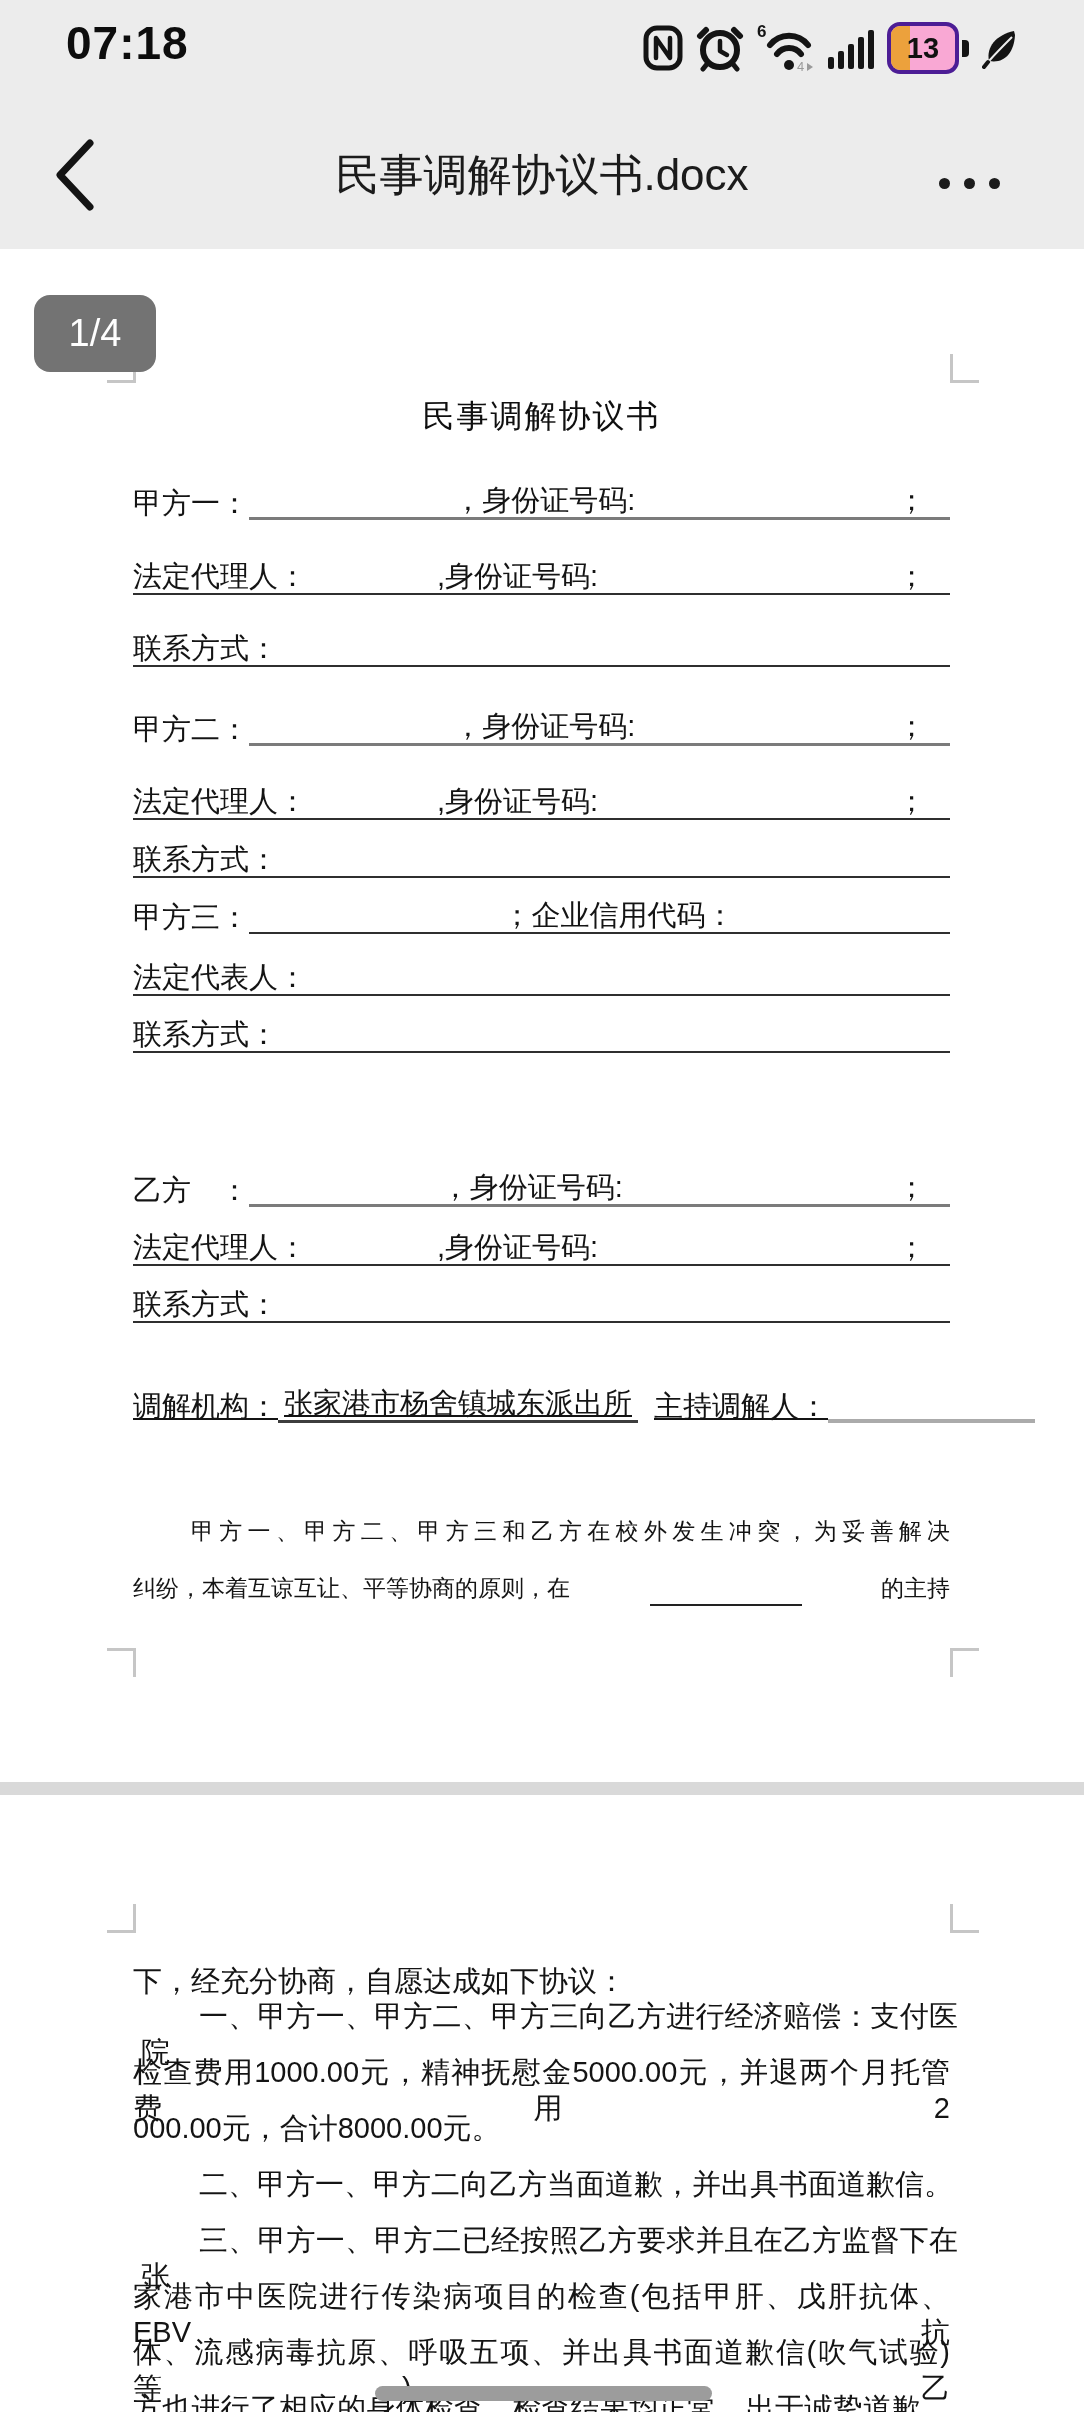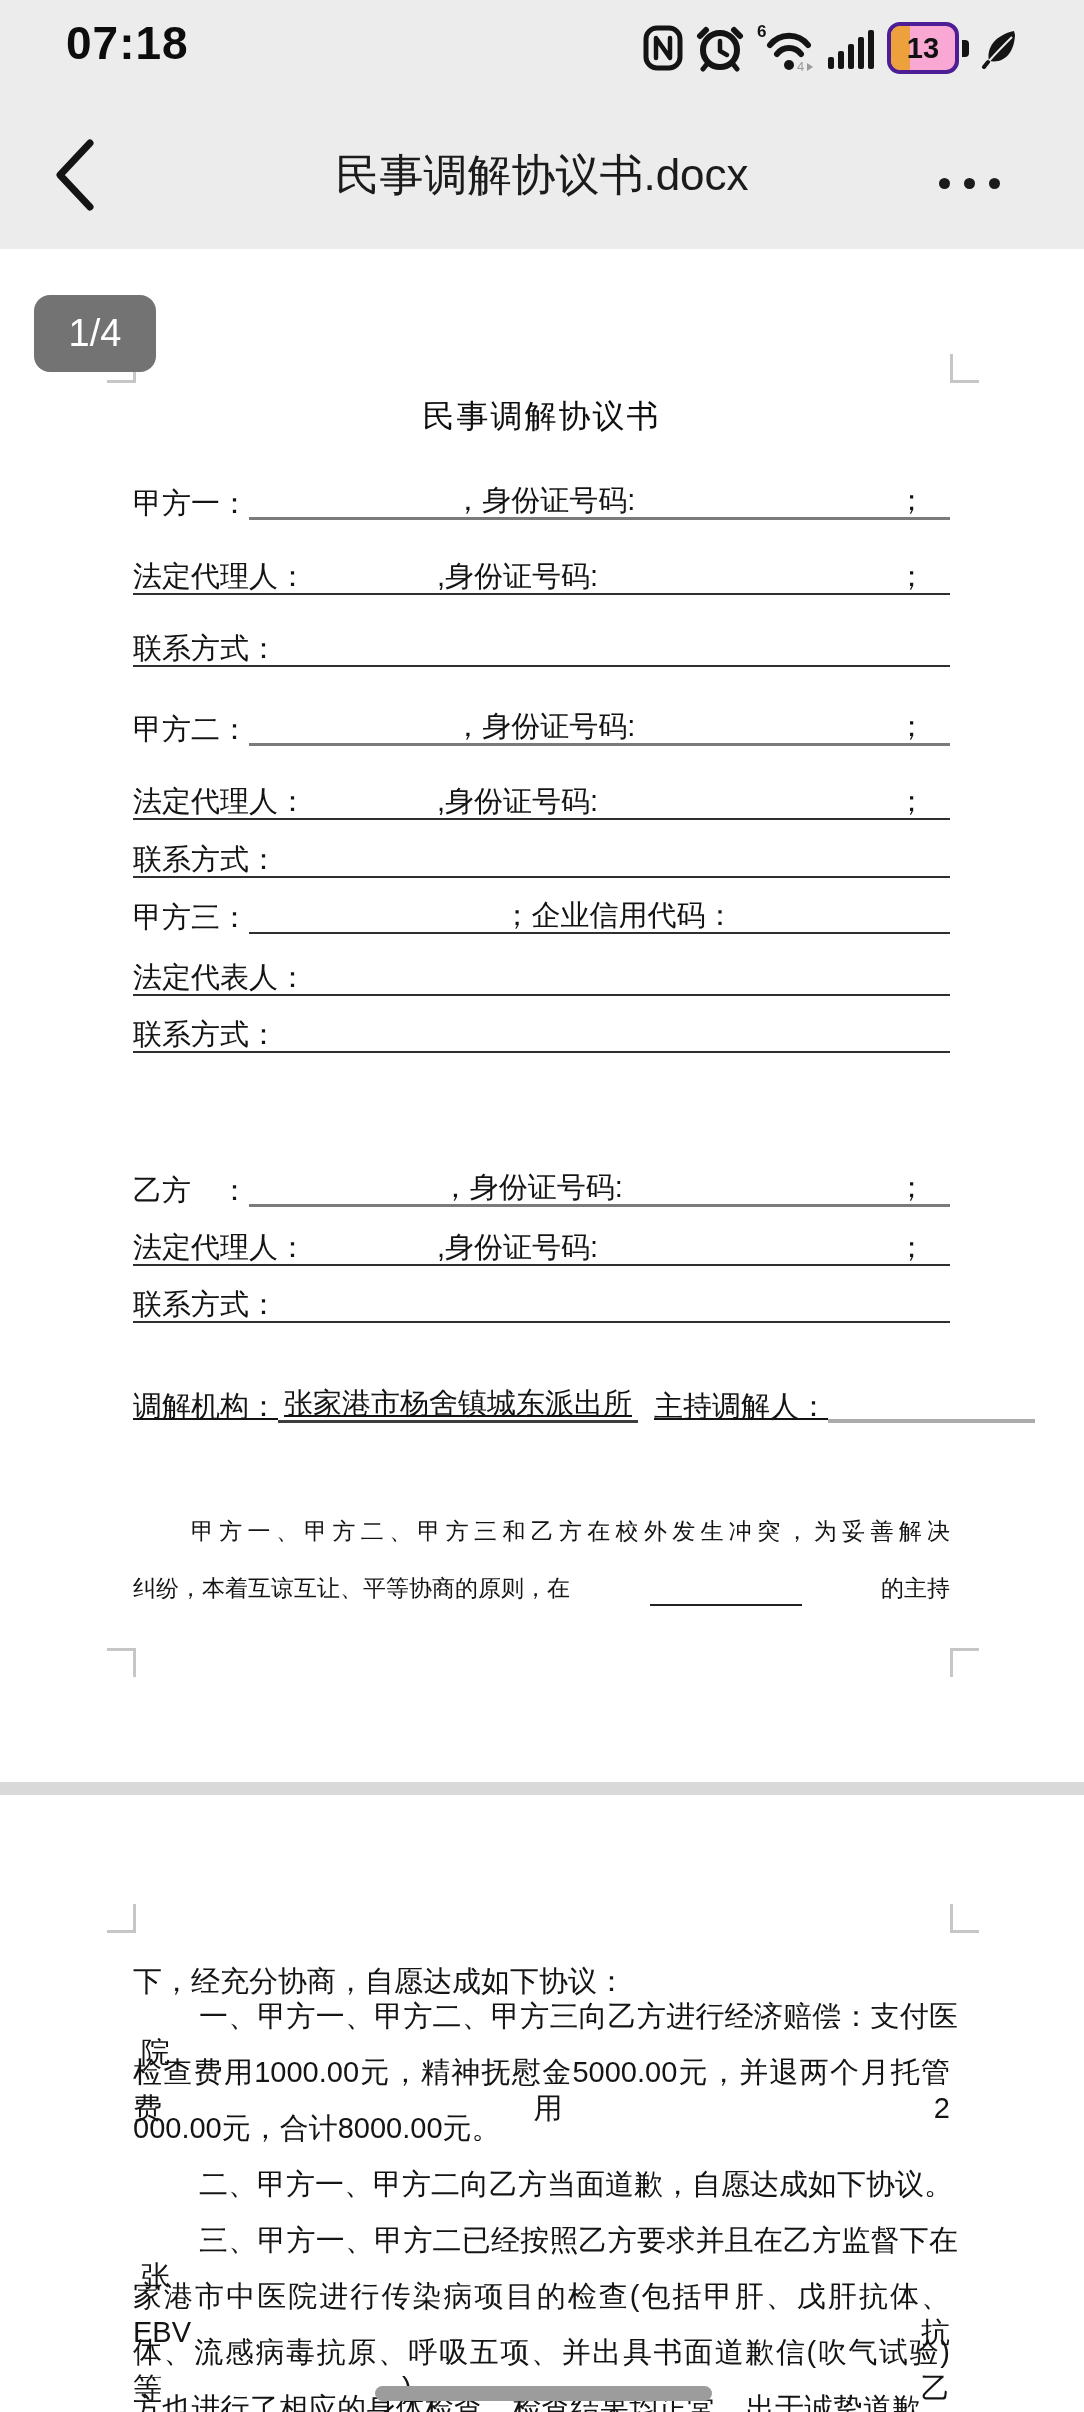--- a/index.html
+++ b/index.html
@@ -257,21 +257,21 @@
   <div class="pagesep"></div>
 
   <div class="cmark cm-tl" style="left:107px;top:1904px;"></div>
   <div class="cmark cm-tr" style="left:950px;top:1904px;"></div>
 
   <div id="page2lines">
       <div class="p2line" style="top: 1942px; margin-top: 21px;">下，经充分协商，自愿达成如下协议：</div>
       <div class="p2line ind just" style="top: 1998px;">一、甲方一、甲方二、甲方三向乙方进行经济赔偿：支付医院</div>
       <div class="p2line just" style="top: 2054px;">检查费用1000.00元，精神抚慰金5000.00元，并退两个月托管费用2</div>
       <div class="p2line" style="top: 2110px;">000.00元，合计8000.00元。</div>
-      <div class="p2line ind" style="top: 2166px;">二、甲方一、甲方二向乙方当面道歉，自愿达成如下协议。</div>
+      <div class="p2line ind" style="top: 2166px;">二、甲方一、甲方二向乙方当面道歉，并出具书面道歉信。</div>
       <div class="p2line ind just" style="top: 2222px;">三、甲方一、甲方二已经按照乙方要求并且在乙方监督下在张</div>
       <div class="p2line just" style="top: 2278px;">家港市中医院进行传染病项目的检查(包括甲肝、戊肝抗体、EBV抗</div>
       <div class="p2line just" style="top: 2334px;">体、流感病毒抗原、呼吸五项、并出具书面道歉信(吹气试验)等)，乙</div>
       <div class="p2line just" style="top: 2390px;">方也进行了相应的身体检查。检查结果均正常。出于诚挚道歉，甲</div>
     </div>
 
   <div class="scrollpill"></div>
 
 </div>
 

